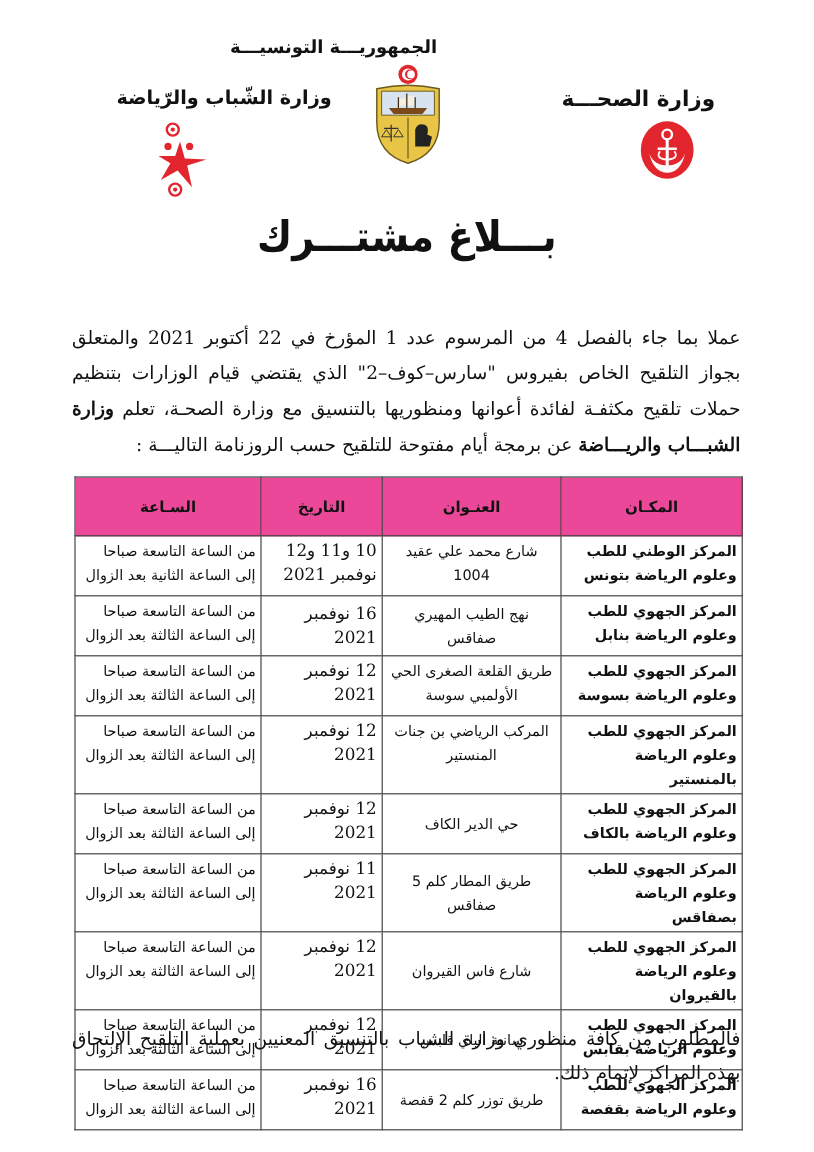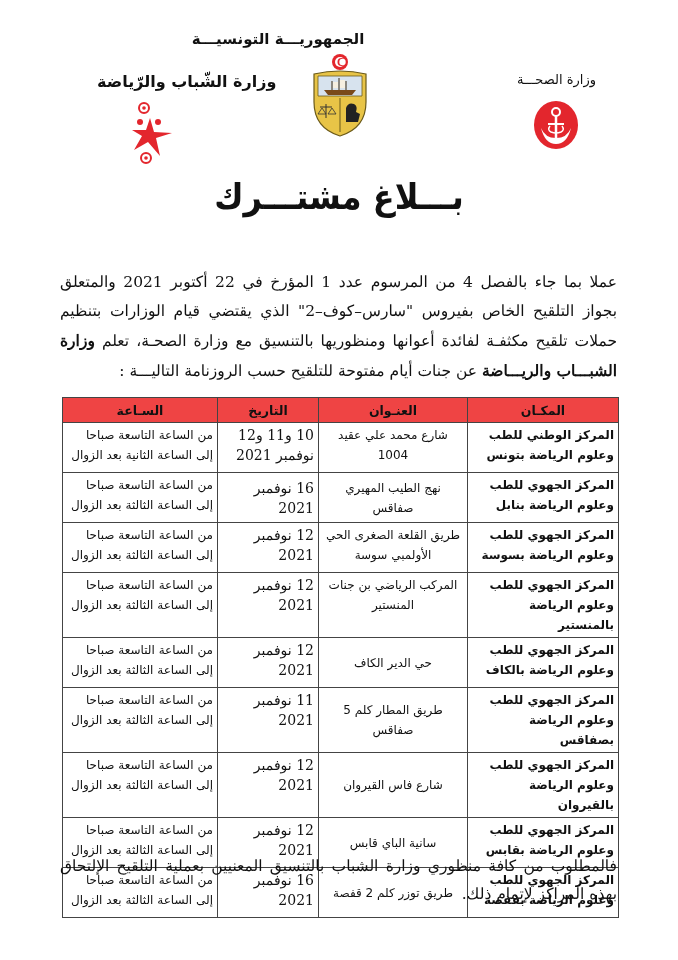--- a/index.html
+++ b/index.html
@@ -1,25 +1,25 @@
 <!DOCTYPE html>
 <html><head>
 <meta charset="utf-8">
 <style>
   html,body{margin:0;padding:0;background:#fff;}
   body{width:678px;height:960px;position:relative;overflow:hidden;font-family:"DejaVu Serif","Liberation Serif",serif;color:#111;}
   .abs{position:absolute;}
   .republic{left:0;width:556px;top:30px;text-align:center;font-family:"DejaVu Sans","Liberation Sans",sans-serif;font-weight:bold;font-size:15px;direction:rtl;}
-  .min-health{right:82px;top:72px;font-family:"DejaVu Sans","Liberation Sans",sans-serif;font-weight:normal;font-size:13px;direction:rtl;}
+  .min-health{right:82px;top:72px;font-family:"DejaVu Sans","Liberation Sans",sans-serif;font-weight:bold;font-size:18px;direction:rtl;}
   .min-youth{left:66px;top:72px;font-family:"DejaVu Sans","Liberation Sans",sans-serif;font-weight:bold;font-size:16px;direction:rtl;margin-left:31px;}
   .title{left:0;width:678px;top:178px;text-align:center;font-family:"DejaVu Sans","Liberation Sans",sans-serif;font-weight:900;font-size:32px;direction:rtl;letter-spacing:1px;transform:scaleY(1.1);}
   .intro{left:60px;width:557px;top:268px;direction:rtl;text-align:justify;text-align-last:right;font-size:15.5px;line-height:29px;}
   .intro b{font-weight:bold;}
   table.sched{position:absolute;left:62px;top:397px;width:557px;border-collapse:collapse;direction:rtl;font-size:12px;font-family:"DejaVu Sans","Liberation Sans",sans-serif;}
-  table.sched th{background:#ef4444;height:24px;border:1px solid #444;font-weight:bold;font-size:12.5px;padding:0;}
+  table.sched th{background:#ec4899;height:24px;border:1px solid #444;font-weight:bold;font-size:12.5px;padding:12px;}
   table.sched td{border:1px solid #444;height:45px;vertical-align:top;padding:2px 4px;line-height:20px;}
   td.place{width:142px;text-align:right;font-weight:bold;}
   td.addr{width:140px;text-align:center;vertical-align:middle !important;}
   td.addr.top{vertical-align:top !important;margin-top:25px;}
   td.date{width:92px;font-family:"DejaVu Serif","Liberation Serif",serif;font-size:14px;}
   td.hour{text-align:right;margin-top:36px;}
   .outro{left:60px;width:557px;top:852px;direction:rtl;text-align:justify;text-align-last:right;font-size:15.5px;line-height:28px;}
   .logo{position:absolute;}
 </style>
 </head>
@@ -61,21 +61,21 @@
   <circle cx="23" cy="12" r="4" fill="none" stroke="#fff" stroke-width="2"></circle>
   <line x1="23" y1="16" x2="23" y2="42" stroke="#fff" stroke-width="2.5"></line>
   <line x1="15" y1="24" x2="31" y2="24" stroke="#fff" stroke-width="2"></line>
   <path d="M8 28 Q12 44 23 44 Q34 44 38 28 Q34 38 23 38 Q12 38 8 28 Z" fill="#fff"></path>
   <path d="M17 26 Q14 30 18 32 Q23 34 28 32 Q32 30 29 26" fill="none" stroke="#fff" stroke-width="1.5"></path>
 </svg>
 
 <div class="abs title">بـــلاغ مشتـــرك</div>
 
 <div class="abs intro">
-  <span>عملا بما جاء بالفصل 4 من المرسوم عدد 1 المؤرخ في 22 أكتوبر 2021 والمتعلق بجواز التلقيح الخاص بفيروس "سارس–كوف–2" الذي يقتضي قيام الوزارات بتنظيم حملات تلقيح مكثفـة لفائدة أعوانها ومنظوريها بالتنسيق مع وزارة الصحـة، تعلم </span><b>وزارة الشبـــاب والريـــاضة</b><span> عن جنات أيام مفتوحة للتلقيح حسب الروزنامة التاليـــة :</span>
+  <span>عملا بما جاء بالفصل 4 من المرسوم عدد 1 المؤرخ في 22 أكتوبر 2021 والمتعلق بجواز التلقيح الخاص بفيروس "سارس–كوف–2" الذي يقتضي قيام الوزارات بتنظيم حملات تلقيح مكثفـة لفائدة أعوانها ومنظوريها بالتنسيق مع وزارة الصحـة، تعلم </span><b>وزارة الشبـــاب والريـــاضة</b><span> عن برمجة أيام مفتوحة للتلقيح حسب الروزنامة التاليـــة :</span>
 </div>
 
 <table class="sched">
   <thead>
     <tr>
       <th>المكـان</th>
       <th>العنـوان</th>
       <th>التاريخ</th>
       <th>السـاعة</th>
     </tr>

